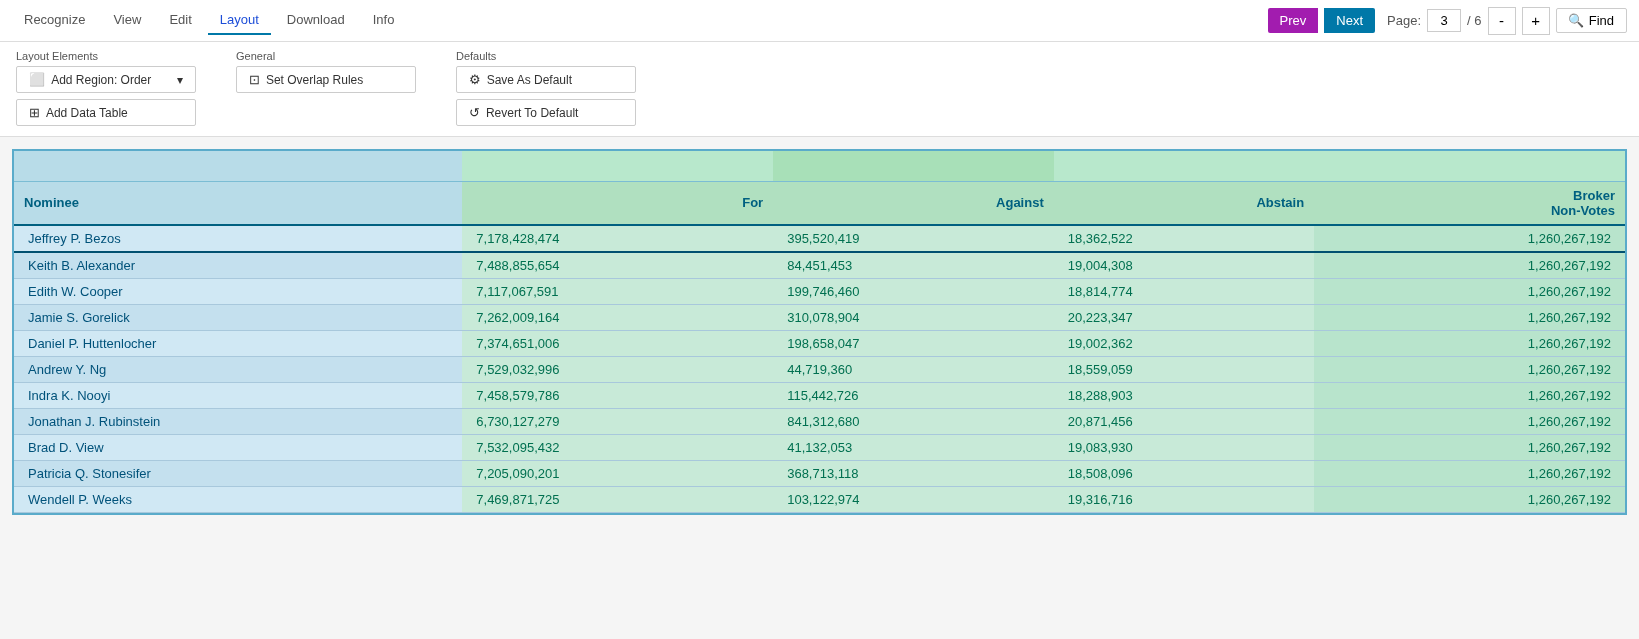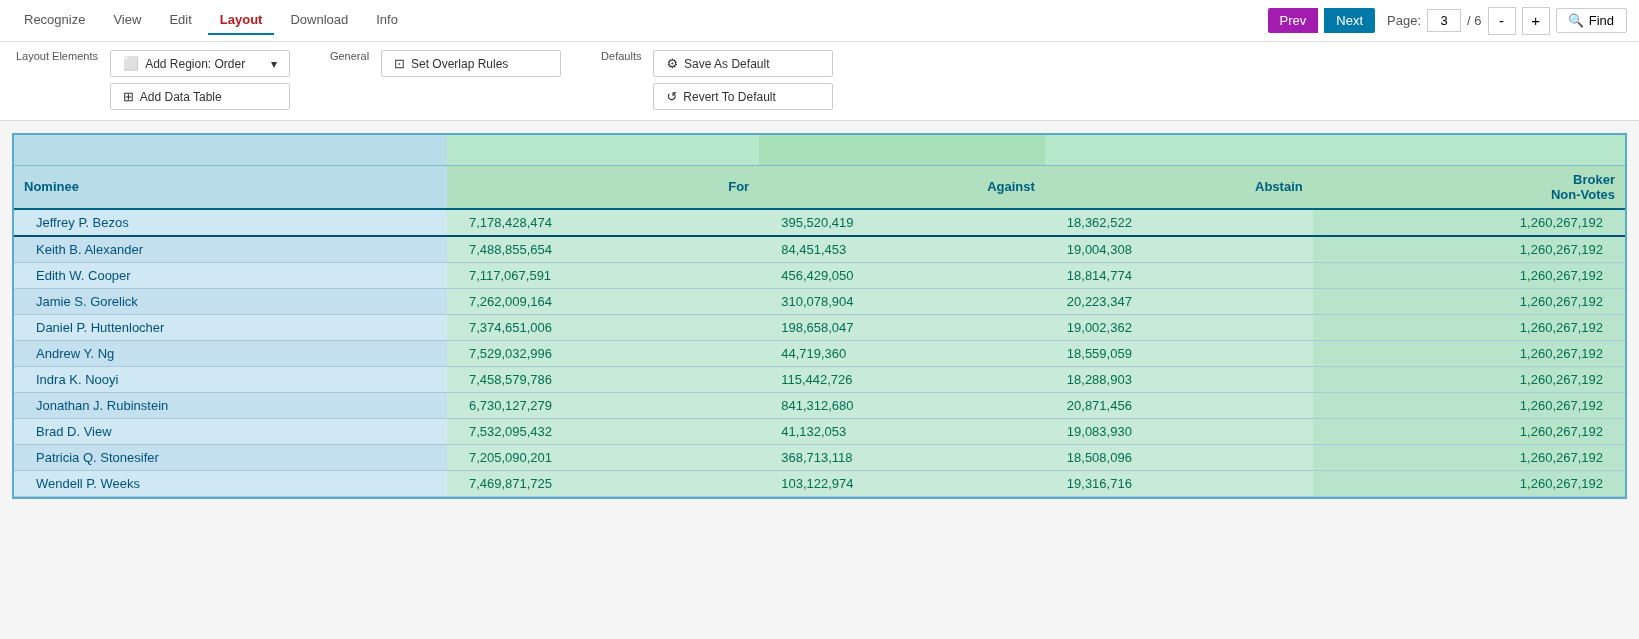--- a/index.html
+++ b/index.html
@@ -20,23 +20,23 @@
       flex: 1;
     }
     .menu-item {
       padding: 6px 12px;
       cursor: pointer;
       color: #555;
       border-bottom: 2px solid transparent;
       font-size: 13px;
     }
     .menu-item.active {
-      color: #b91c1c;
+      color: #1d4ed8;
       border-bottom: 2px solid #0078a8;
-      font-weight: 700;
+      font-weight: 400;
     }
     .nav-controls {
       display: flex;
       align-items: center;
       gap: 6px;
     }
     .btn-prev {
       background: #a21caf;
       color: #fff;
       border: none;
@@ -87,21 +87,21 @@
     }
 
     
     .toolbar {
       background: #fff;
       padding: 8px 16px 10px;
       border-bottom: 1px solid #ddd;
       display: flex;
       gap: 40px;
     }
-    .toolbar-group { display: flex; flex-direction: row; gap: 12px; }
+    .toolbar-group { display: flex; flex-direction: column; gap: 0; }
     .toolbar-group-label { font-size: 11px; color: #555; margin-bottom: 4px; }
     .toolbar-buttons { display: flex; flex-direction: column; gap: 6px; }
     .toolbar-btn {
       display: flex;
       align-items: center;
       gap: 6px;
       background: #fff;
       border: 1px solid #ccc;
       padding: 5px 12px;
       cursor: pointer;
@@ -159,21 +159,21 @@
       background: #b0e0c0;
       text-align: right;
     }
     .data-table tbody tr {
       background: #d0e8f4;
     }
     .data-table tbody tr:nth-child(even) {
       background: #c4e0ee;
     }
     .data-table tbody td {
-      padding: 5px 22px;
+      padding: 5px 14px;
       font-size: 13px;
       color: #005070;
       border-bottom: 1px solid #a8c8dc;
     }
     .data-table tbody td.nominee-col {
       font-weight: 400;
       color: #00527a;
       max-width: 560px;
     }
     .data-table tbody td.num-col {
@@ -285,21 +285,21 @@
         <tr>
           <td class="nominee-col">Keith B. Alexander</td>
           <td class="num-col">7,488,855,654</td>
           <td class="num-col">84,451,453</td>
           <td class="num-col">19,004,308</td>
           <td class="num-col-broker">1,260,267,192</td>
         </tr>
         <tr>
           <td class="nominee-col">Edith W. Cooper</td>
           <td class="num-col">7,117,067,591</td>
-          <td class="num-col">456,429,050</td>
+          <td class="num-col">199,746,460</td>
           <td class="num-col">18,814,774</td>
           <td class="num-col-broker">1,260,267,192</td>
         </tr>
         <tr>
           <td class="nominee-col">Jamie S. Gorelick</td>
           <td class="num-col">7,262,009,164</td>
           <td class="num-col">310,078,904</td>
           <td class="num-col">20,223,347</td>
           <td class="num-col-broker">1,260,267,192</td>
         </tr>

